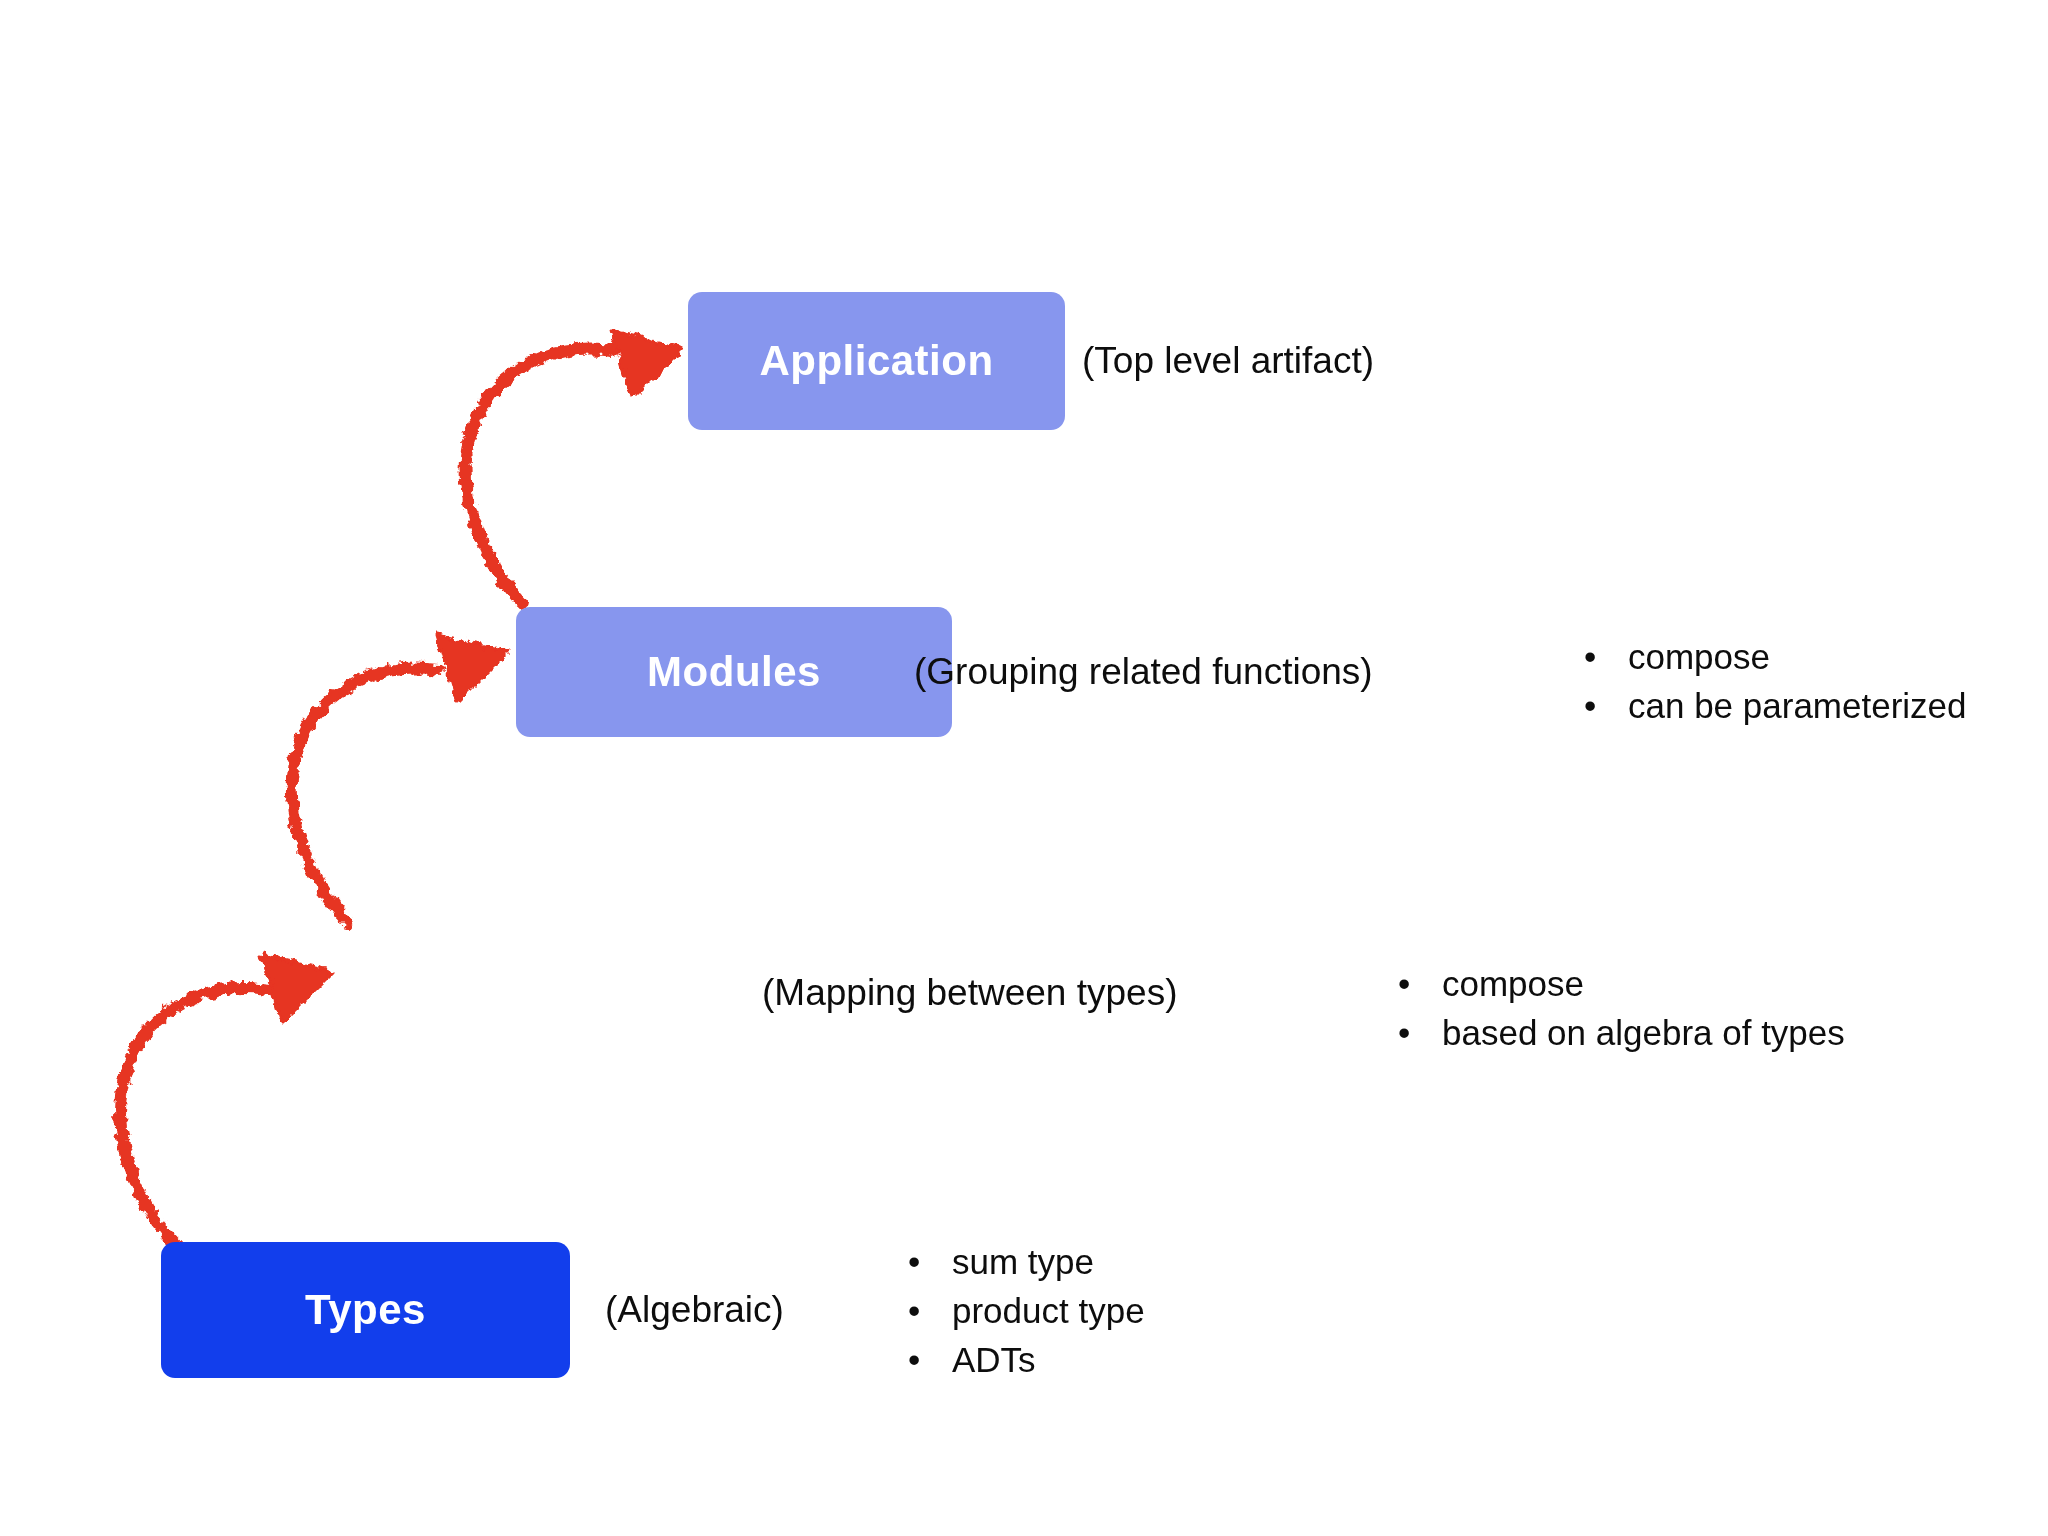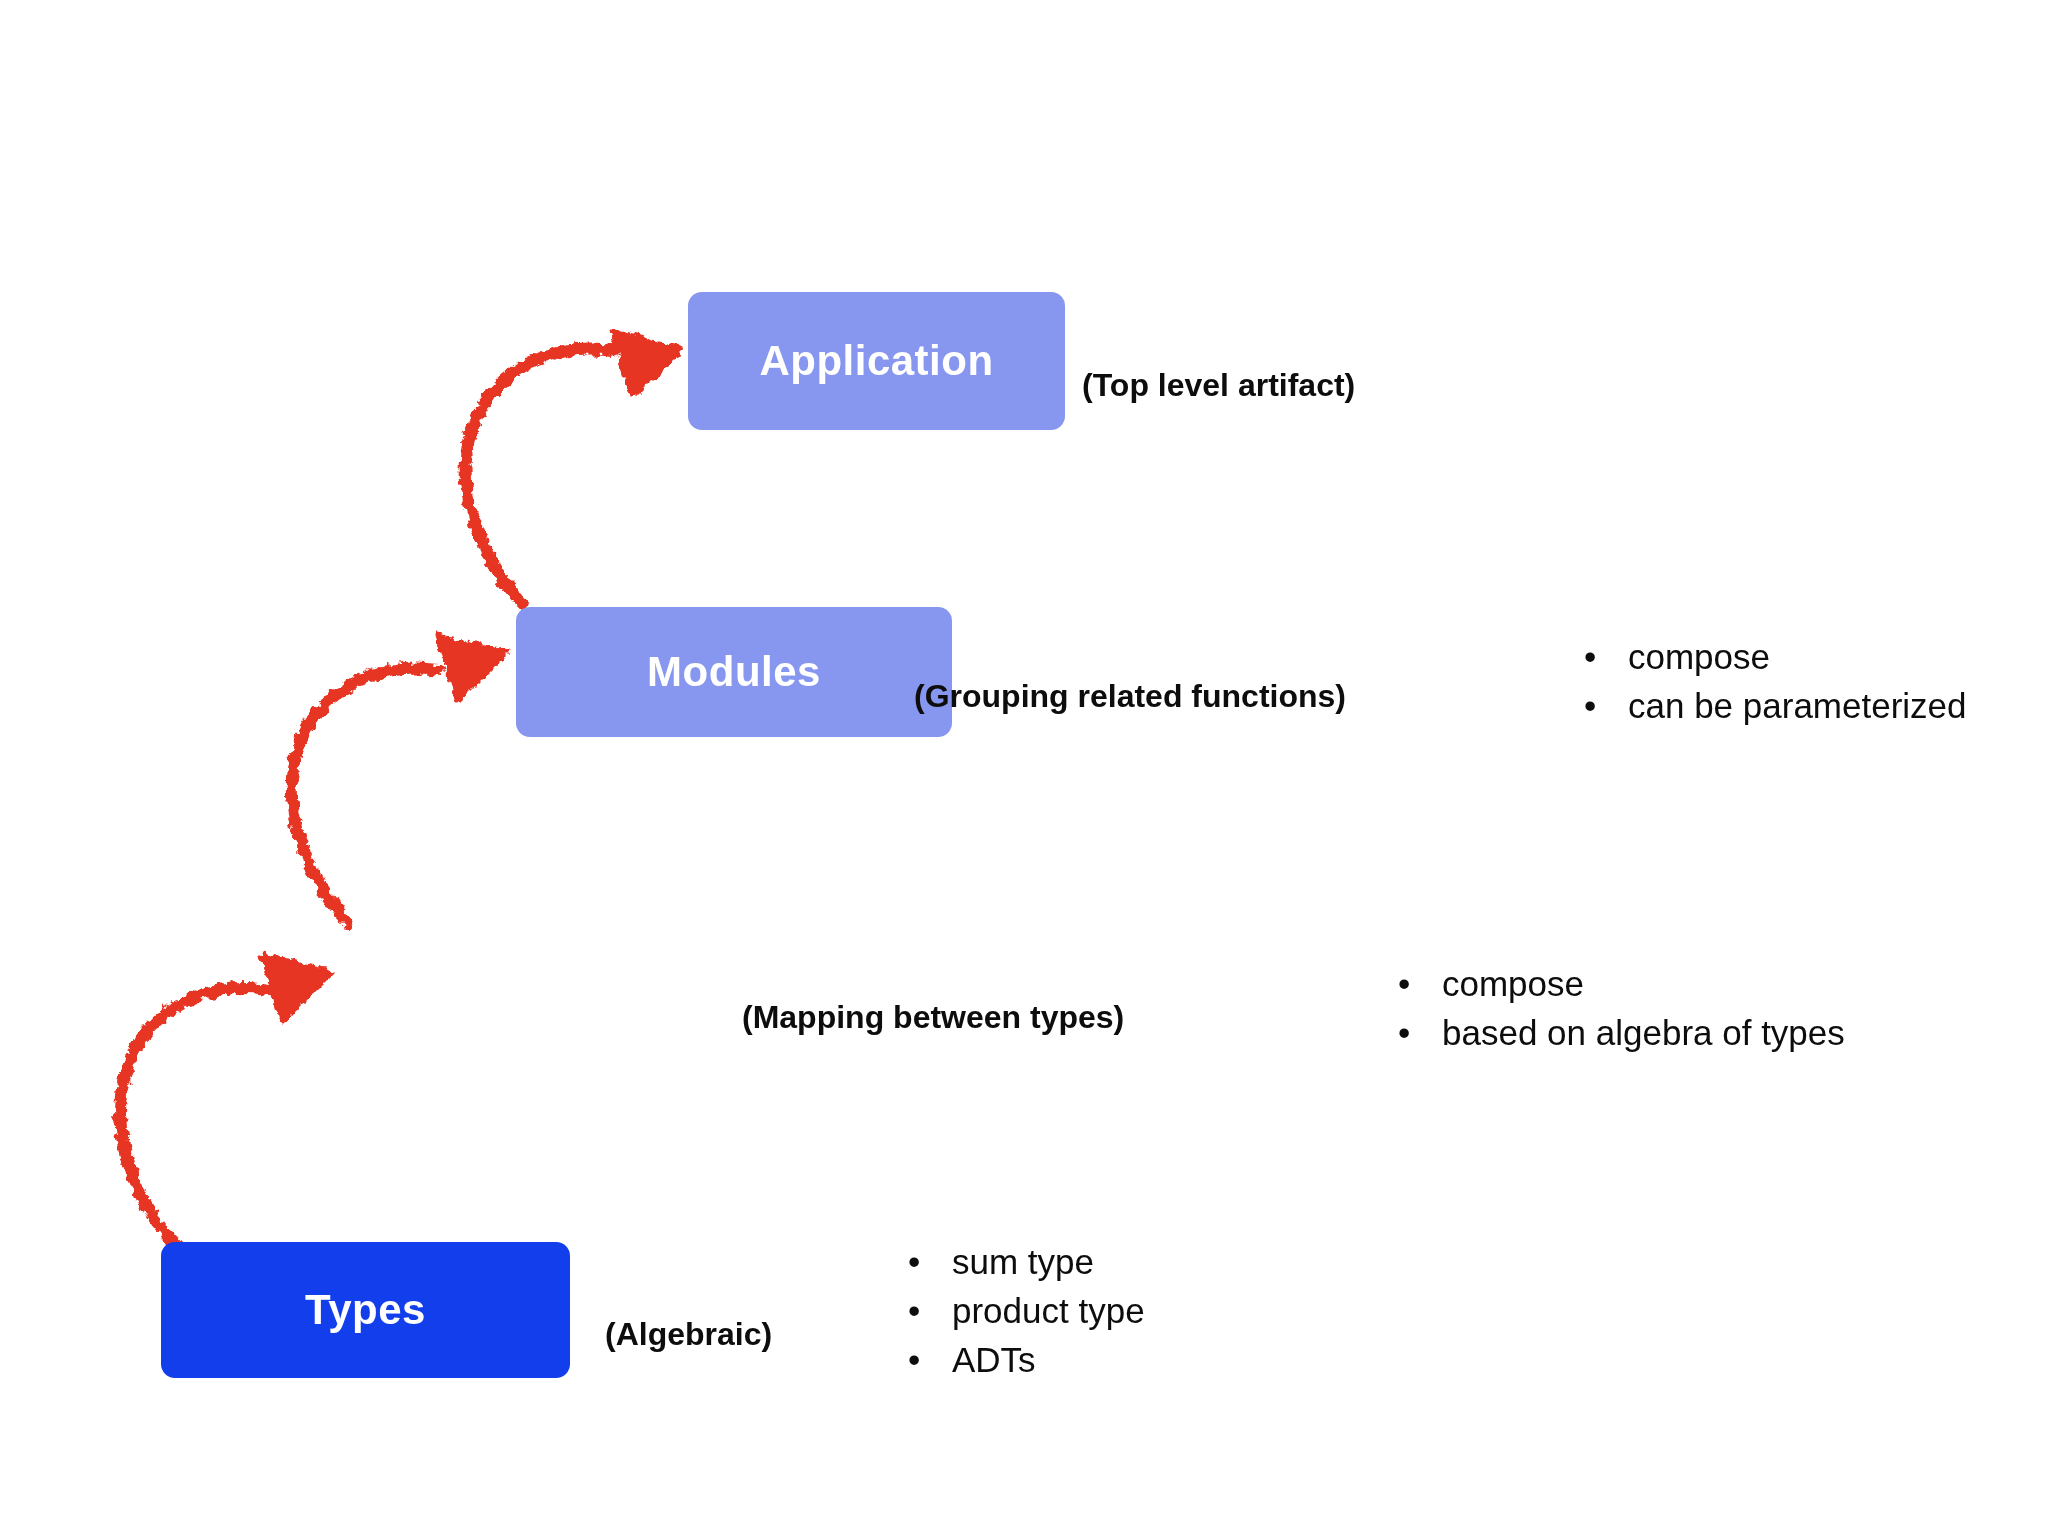--- a/index.html
+++ b/index.html
@@ -48,29 +48,28 @@
   .node.light { background: var(--box-light, #8796ee); }
 
   .node-application { left: 688px; top: 292px; width: 377px; height: 138px; }
   .node-modules     { left: 516px; top: 607px; width: 436px; height: 130px; }
   .node-functions   { left: 344px; top: 927px; width: 366px; height: 133px; }
   .node-types       { left: 161px; top: 1242px; width: 409px; height: 136px; }
 
   .annotation {
     position: absolute;
     color: var(--text-black, #0d0d0d);
-    font-size: 32px;
-    font-weight: 700;
+    font-size: 37px;
+    font-weight: 400;
     white-space: nowrap;
     line-height: 56px;
-    margin-top: 24px;
   }
   .annotation-application { left: 1082px; top: 333px; }
   .annotation-modules     { left: 914px;  top: 644px; }
-  .annotation-functions   { left: 742px;  top: 965px; }
+  .annotation-functions   { left: 762px;  top: 965px; }
   .annotation-types       { left: 605px;  top: 1282px; }
 
   .bullets {
     position: absolute;
     margin: 0;
     padding: 0;
     list-style: none;
     color: var(--text-black, #0d0d0d);
     font-size: 35px;
     font-weight: 400;

